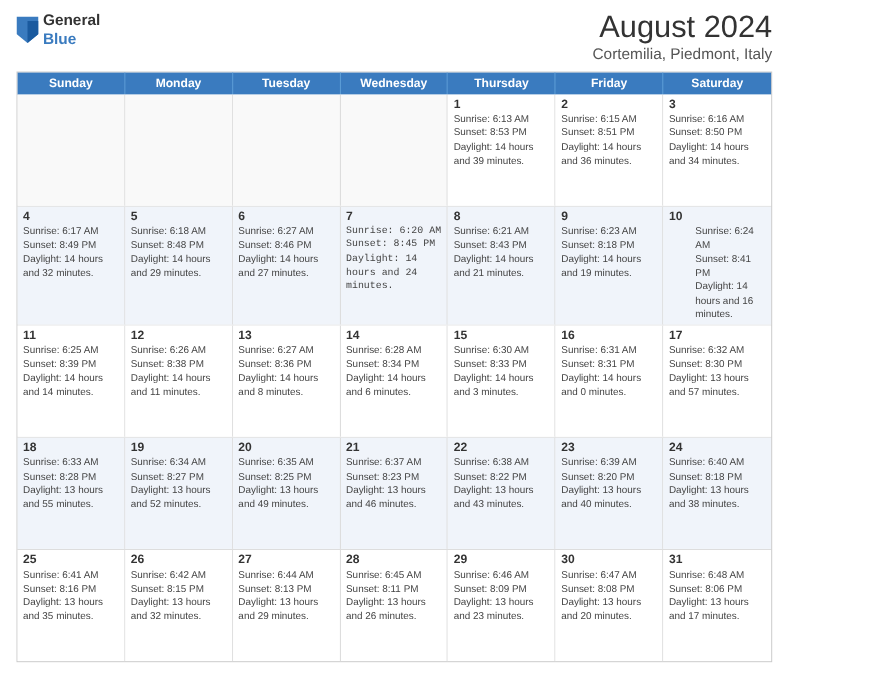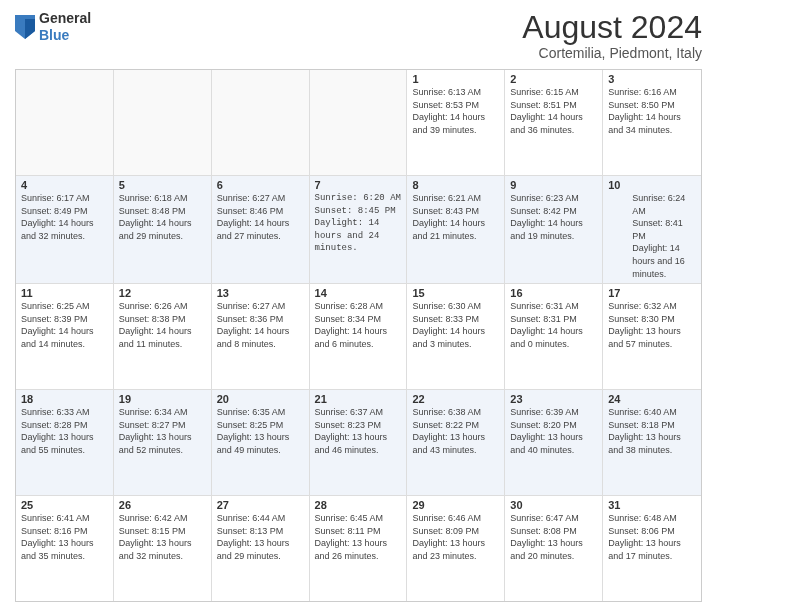--- a/index.html
+++ b/index.html
@@ -29,21 +29,21 @@
       gap: 4px;
     }
     .logo-icon {
       width: 20px;
       height: 24px;
     }
     .title-section {
       text-align: right;
     }
     .main-title {
-      font-size: 32px;
+      font-size: 28px;
       font-weight: normal;
       color: #333;
       line-height: 1.1;
     }
     .subtitle {
       font-size: 14px;
       color: #555;
     }
     .calendar {
       flex: 1;
@@ -116,20 +116,29 @@
         <div style="font-size:14px;font-weight:bold;color:#3a7bbf;line-height:1.2;">Blue</div>
       </div>
     </div>
     <div class="title-section">
       <div class="main-title">August 2024</div>
       <div class="subtitle">Cortemilia, Piedmont, Italy</div>
     </div>
   </div>
 
   <div class="calendar">
+    <div class="calendar-header-row">
+      <div class="calendar-header-cell">Sunday</div>
+      <div class="calendar-header-cell">Monday</div>
+      <div class="calendar-header-cell">Tuesday</div>
+      <div class="calendar-header-cell">Wednesday</div>
+      <div class="calendar-header-cell">Thursday</div>
+      <div class="calendar-header-cell">Friday</div>
+      <div class="calendar-header-cell">Saturday</div>
+    </div>
     <div class="calendar-body" id="calendar-body">
     <div class="calendar-row">
           <div class="calendar-cell empty"></div>
           <div class="calendar-cell empty"></div>
           <div class="calendar-cell empty"></div>
           <div class="calendar-cell empty"></div>
           <div class="calendar-cell">
             <span class="cell-date">1</span>
             <div class="cell-info" style="white-space: pre-line;">Sunrise: 6:13 AM
 Sunset: 8:53 PM
@@ -175,21 +184,21 @@
           </div>
           <div class="calendar-cell alt-row">
             <span class="cell-date">8</span>
             <div class="cell-info" style="white-space: pre-line;">Sunrise: 6:21 AM
 Sunset: 8:43 PM
 Daylight: 14 hours and 21 minutes.</div>
           </div>
           <div class="calendar-cell alt-row">
             <span class="cell-date">9</span>
             <div class="cell-info" style="white-space: pre-line;">Sunrise: 6:23 AM
-Sunset: 8:42 PM
+Sunset: 8:18 PM
 Daylight: 14 hours and 19 minutes.</div>
           </div>
           <div class="calendar-cell alt-row">
             <span class="cell-date">10</span>
             <div class="cell-info" style="white-space: pre-line; margin-left: 24px;">Sunrise: 6:24 AM
 Sunset: 8:41 PM
 Daylight: 14 hours and 16 minutes.</div>
           </div>
         </div>
         <div class="calendar-row">

